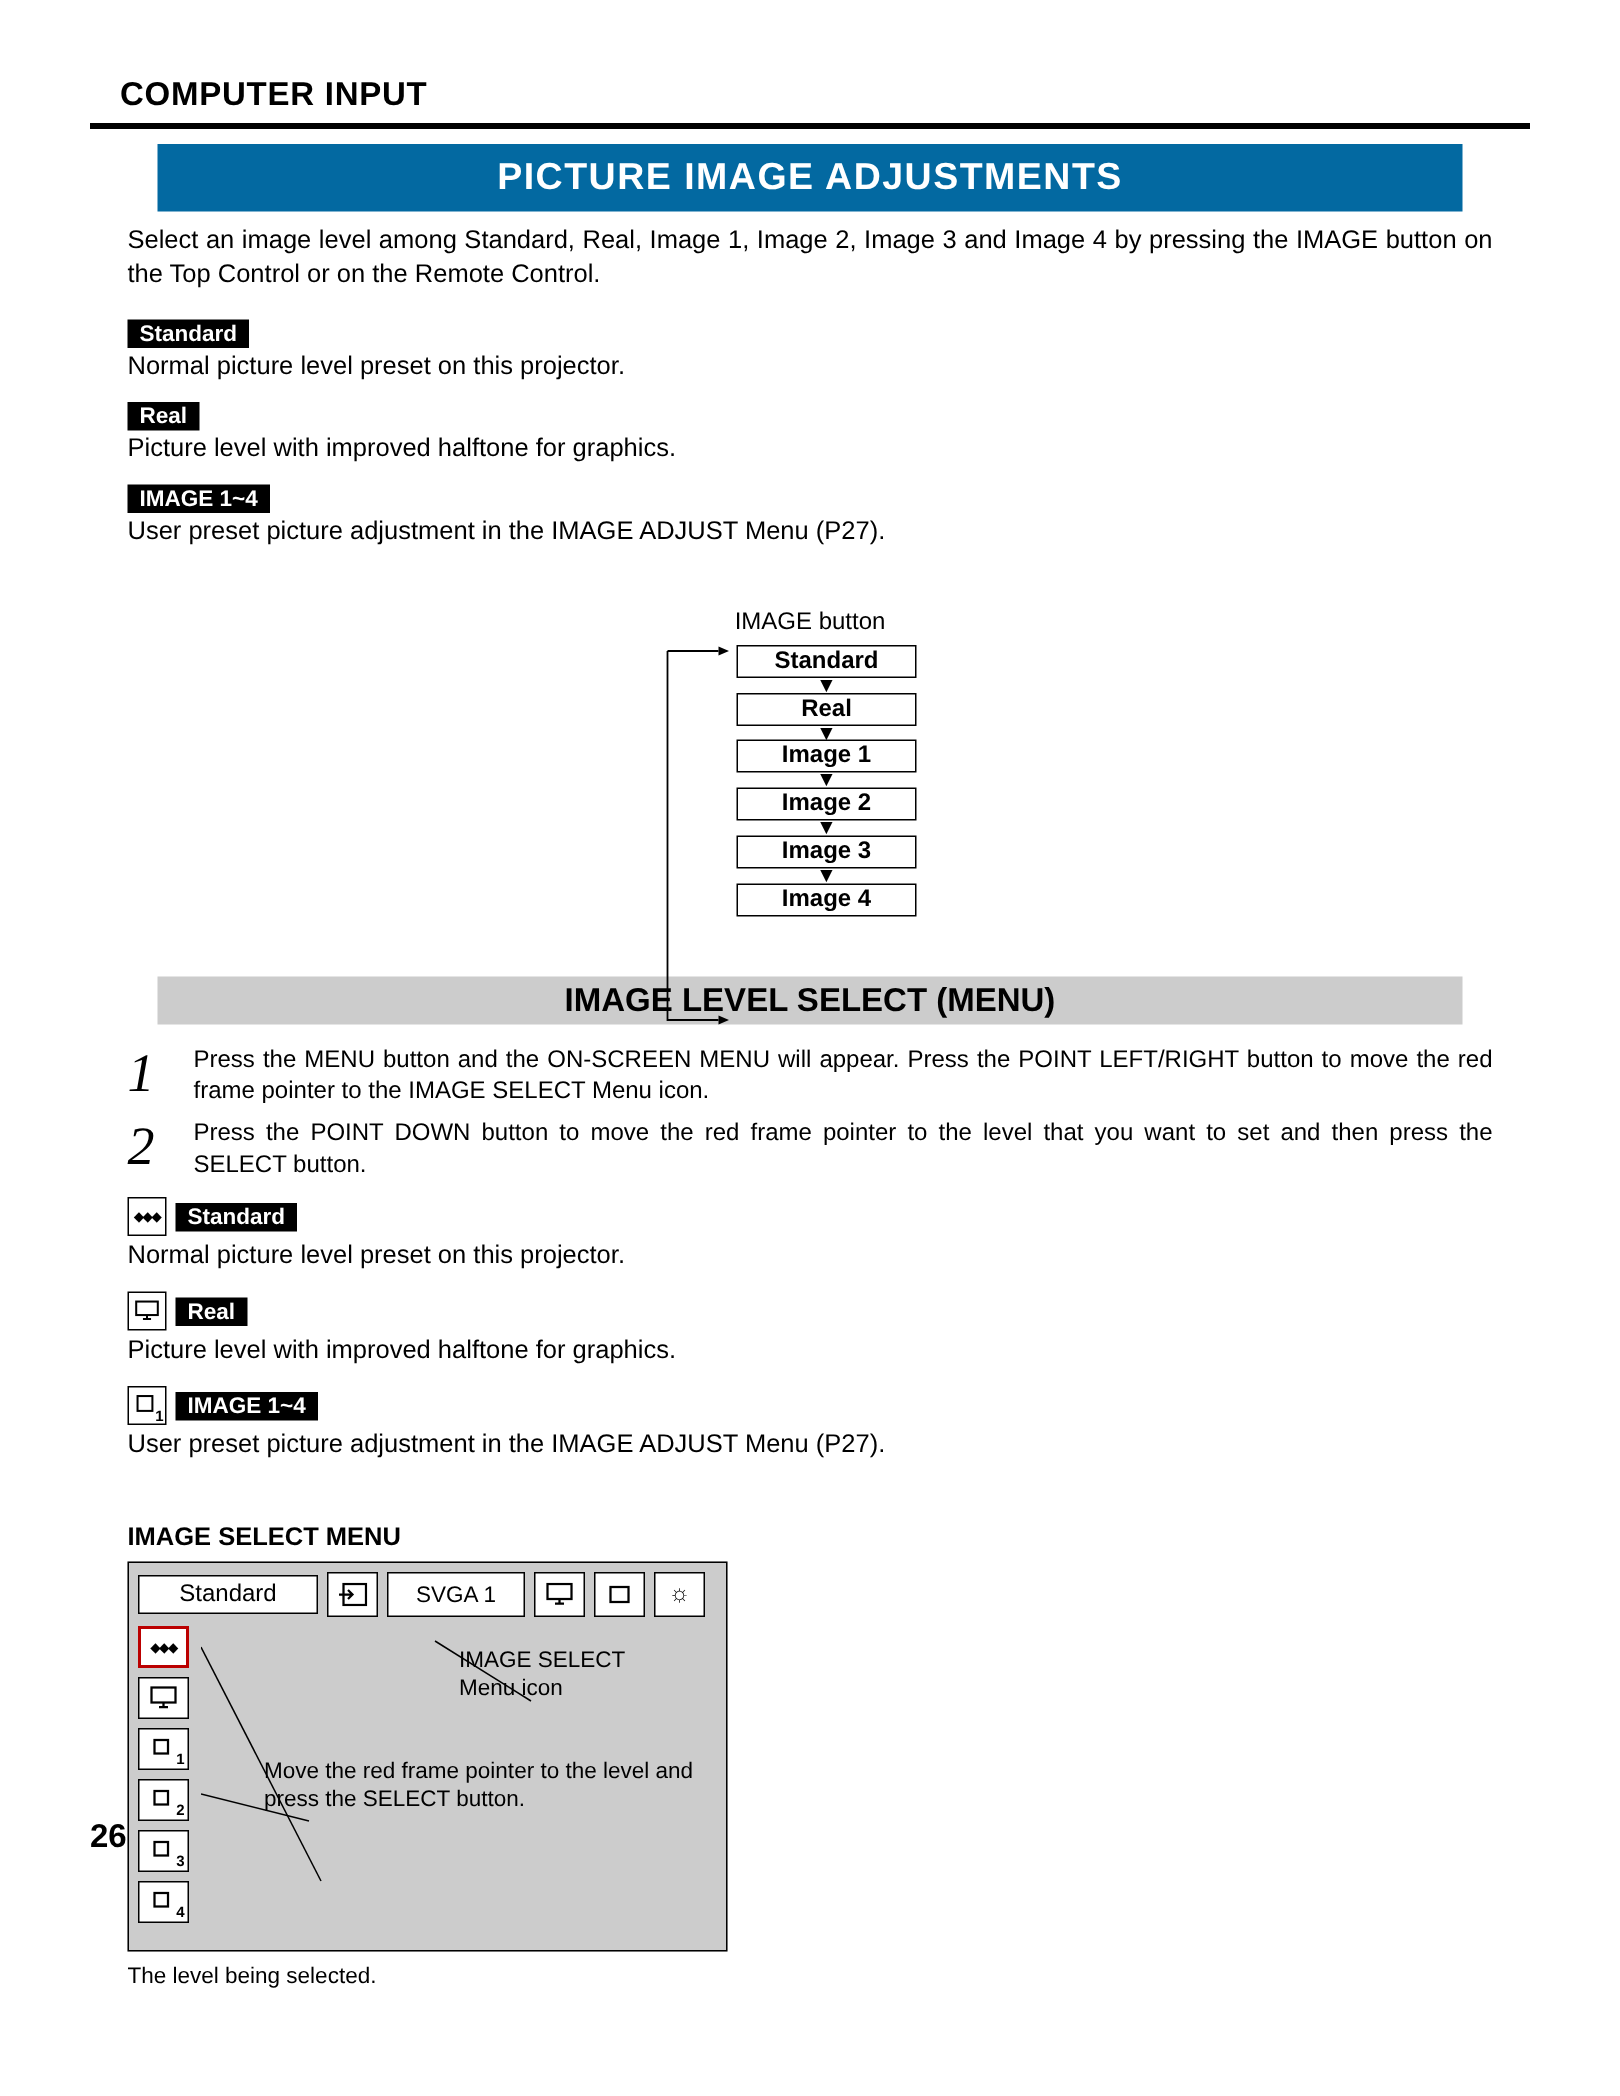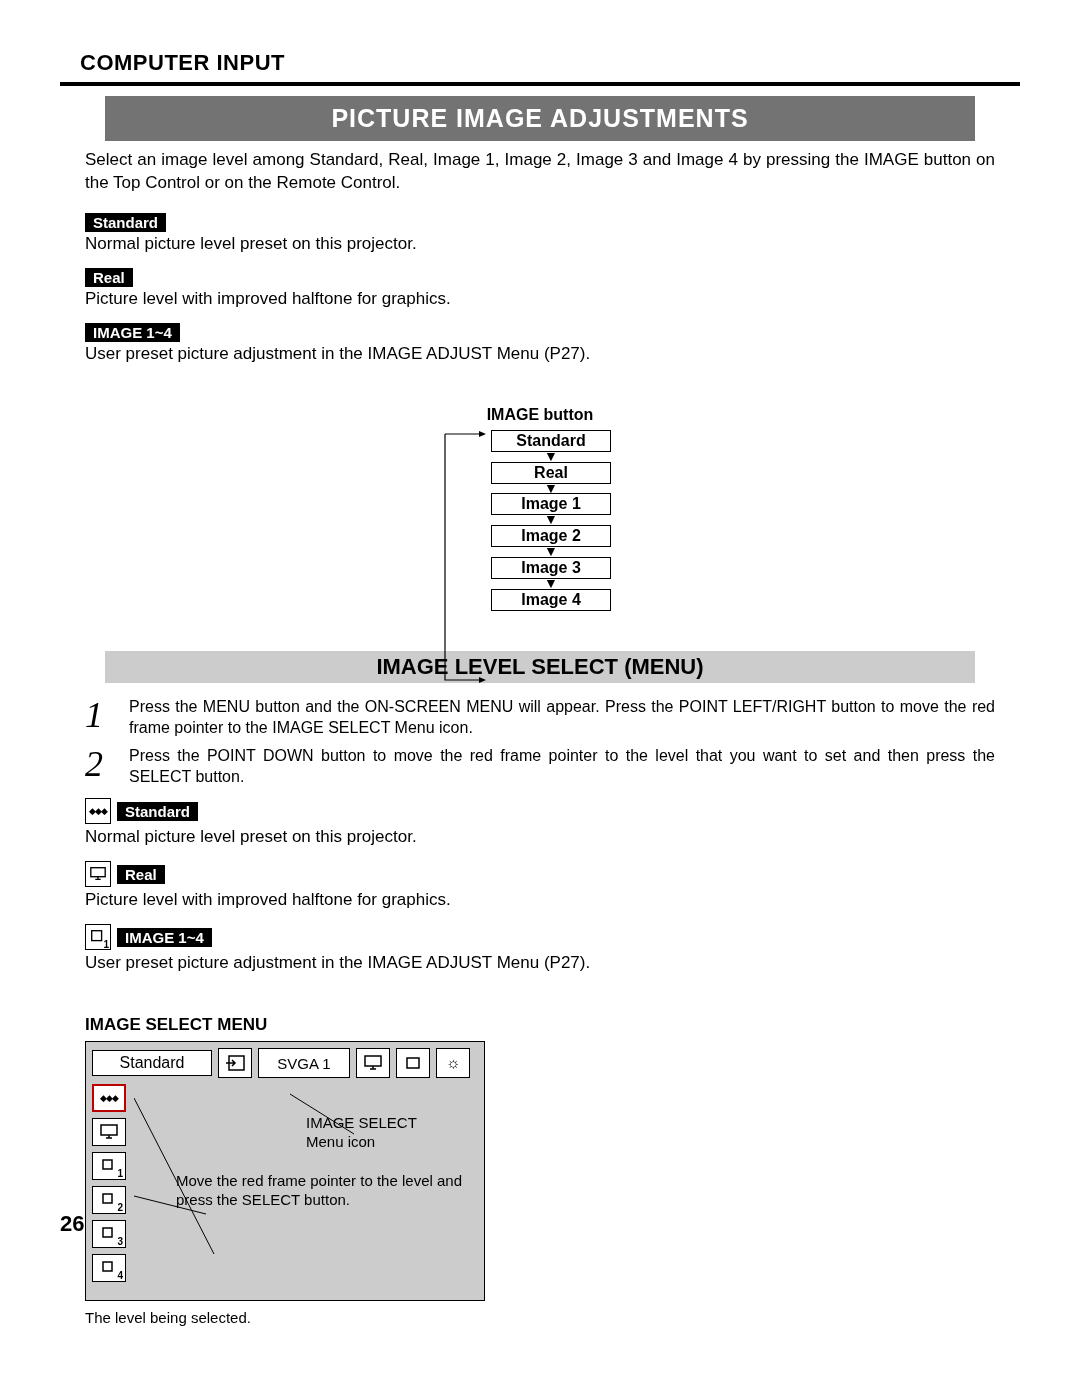--- a/index.html
+++ b/index.html
@@ -24,21 +24,21 @@
     margin: 0 20px 4px 20px;
     padding-bottom: 2px;
   }
   .rule {
     height: 4px;
     background: #000;
     margin: 0 0 10px 0;
     width: 100%;
   }
   .bar-black {
-    background: #737373;
+    background: #0369a1;
     color: #fff;
     text-align: center;
     font-size: 25px;
     font-weight: bold;
     padding: 8px 0;
     letter-spacing: 1px;
     margin: 0 auto 8px auto;
     width: 870px;
   }
   .bar-gray {
@@ -126,21 +126,21 @@
     text-align: justify;
   }
 
   
   .flow {
     margin: 0 auto;
     width: 190px;
   }
   .flow-title {
     text-align: center;
-    font-weight: bold;
+    font-weight: normal;
     font-size: 16px;
     margin-bottom: 6px;
   }
   .flow-box {
     border: 1px solid #000;
     text-align: center;
     font-weight: bold;
     font-size: 16px;
     padding: 1px 6px;
     width: 120px;
@@ -388,21 +388,21 @@
                   <span style="position:absolute;right:2px;bottom:0;font-size:10px;font-weight:bold;">4</span>
               </div>
             </div>
             <svg width="340" height="210" style="pointer-events:none;">
               <line x1="0" y1="14" x2="80" y2="170" stroke="#000" stroke-width="1"></line>
               <line x1="0" y1="112" x2="72" y2="130" stroke="#000" stroke-width="1"></line>
               <line x1="156" y1="10" x2="220" y2="50" stroke="#000" stroke-width="1"></line>
             </svg>
           </div>
 
-          <div class="callout callout-abs" style="top:72px; left:220px; white-space:pre-line; width:160px;">IMAGE SELECT
+          <div class="callout callout-abs" style="top:56px; left:220px; white-space:pre-line; width:160px;">IMAGE SELECT
 Menu icon</div>
           <div class="callout callout-abs" style="top:130px; left:90px; width:290px;">Move the red frame pointer to the level and press the SELECT button.</div>
         </div>
         <div class="callout" style="margin-top:8px;">The level being selected.</div>
       </div>
     </div>
   </div>
 
   <div class="page-num">26</div>
 </div>

